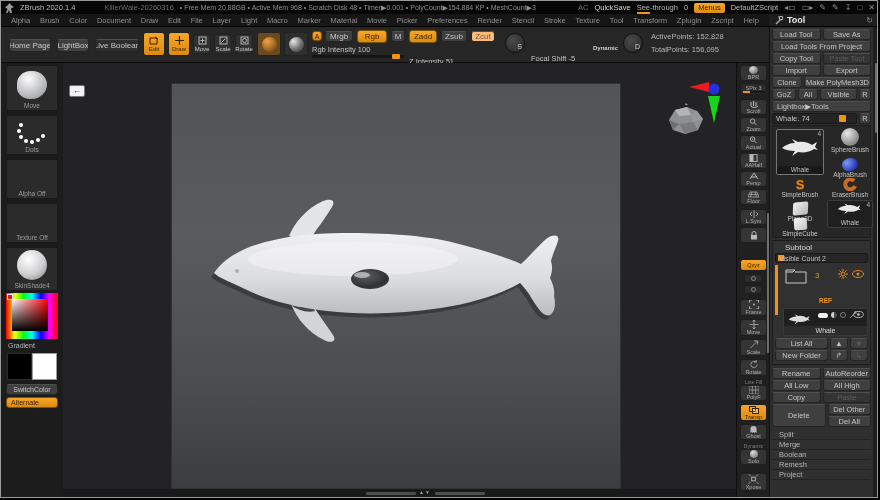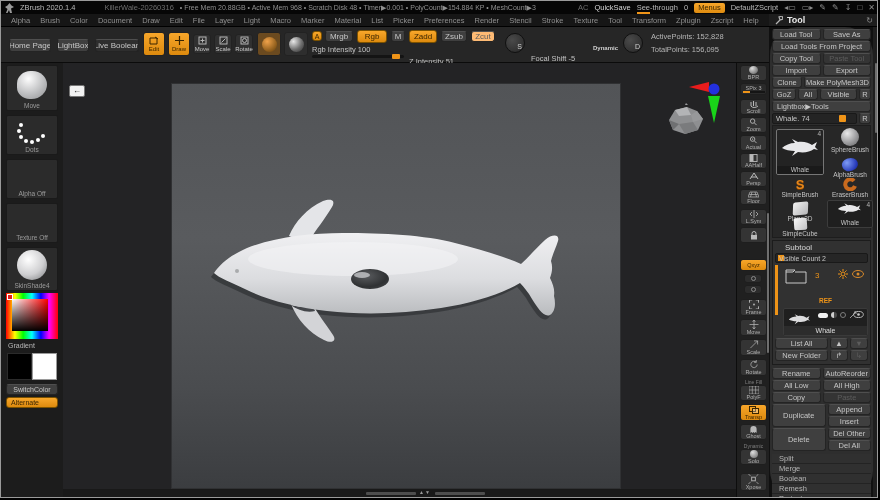--- a/index.html
+++ b/index.html
@@ -51,21 +51,21 @@
   
   #rightshelf { left:735px; top:62px; width:33px; height:436px; background:#202020; border-left:1px solid #0d0d0d; }
   .rs { position:absolute; left:3px; width:27px; display:flex; flex-direction:column; align-items:center; justify-content:center; background:#343434; border:1px solid #1e1e1e; border-radius:3px; color:#bdbdbd; }
   .rs .cap { font-size:5.5px; line-height:6px; color:#b0b0b0; }
   .rs.orange { background:linear-gradient(#f7a62a,#dd8a0e); }
   .rs.orange .cap { color:#3a2500; }
   .rs svg { display:block; }
   .microcap { position:absolute; left:0; width:33px; text-align:center; font-size:5px; color:#7e7e7e; }
 
   
-  #rightpanel { left:768px; top:26px; width:104px; height:472px; background:#2e2e2e; border-left:1px solid #111; padding:2px 2px 0 2px;border-radius:28px; }
+  #rightpanel { left:768px; top:26px; width:104px; height:472px; background:#2e2e2e; border-left:1px solid #111; padding:2px 2px 0 2px; }
   #panelgutter { left:872px; top:26px; width:6px; height:472px; background:#1e1e1e; }
   .row { display:flex; gap:2px; margin-bottom:1px; }
   .row .btn { flex:1; height:11px; font-size:7.5px; }
   .row .btn.fix { flex:0 0 auto; }
   .pslider { position:relative; flex:1; height:11px; background:#242424; border:1px solid #191919; border-radius:2px; font-size:7.5px; color:#c5c5c5; display:flex; align-items:center; padding:0 3px; }
   .pslider .handle { position:absolute; top:1px; bottom:1px; width:7px; background:#ef9418; border-radius:1px; }
 
   #thumbs { position:relative; height:113px; background:#272727; border:1px solid #1d1d1d; margin-bottom:2px; }
   .thumb-label { font-size:6.5px; color:#c4c4c4; line-height:8px; text-align:center; }
   #bigthumb { position:absolute; left:3px; top:3px; width:48px; height:46px; background:#232323; border:1px solid #767676; border-radius:2px; }
@@ -133,21 +133,21 @@
     <span>Color</span>
     <span>Document</span>
     <span>Draw</span>
     <span>Edit</span>
     <span>File</span>
     <span>Layer</span>
     <span>Light</span>
     <span>Macro</span>
     <span>Marker</span>
     <span>Material</span>
-    <span>List</span>
+    <span>Movie</span>
     <span>Picker</span>
     <span>Preferences</span>
     <span>Render</span>
     <span>Stencil</span>
     <span>Stroke</span>
     <span>Texture</span>
     <span>Tool</span>
     <span>Transform</span>
     <span>Zplugin</span>
     <span>Zscript</span>
@@ -617,27 +617,20 @@
     </div>
     <div class="row">
       <div class="btn">All Low</div>
       <div class="btn">All High</div>
     </div>
     <div class="row">
       <div class="btn">Copy</div>
       <div class="btn dim" style="background:#343434">Paste</div>
     </div>
     <div class="row">
-      <div class="btn" style="height:23px">Duplicate</div>
-      <div style="flex:1;display:flex;flex-direction:column;gap:1px">
-        <div class="btn" style="height:11px">Append</div>
-        <div class="btn" style="height:11px">Insert</div>
-      </div>
-    </div>
-    <div class="row">
       <div class="btn" style="height:23px">Delete</div>
       <div style="flex:1;display:flex;flex-direction:column;gap:1px">
         <div class="btn" style="height:11px">Del Other</div>
         <div class="btn" style="height:11px">Del All</div>
       </div>
     </div>
 
     <div style="margin-top:3px">
       <div class="sectrow">Split</div>
       <div class="sectrow">Merge</div>

